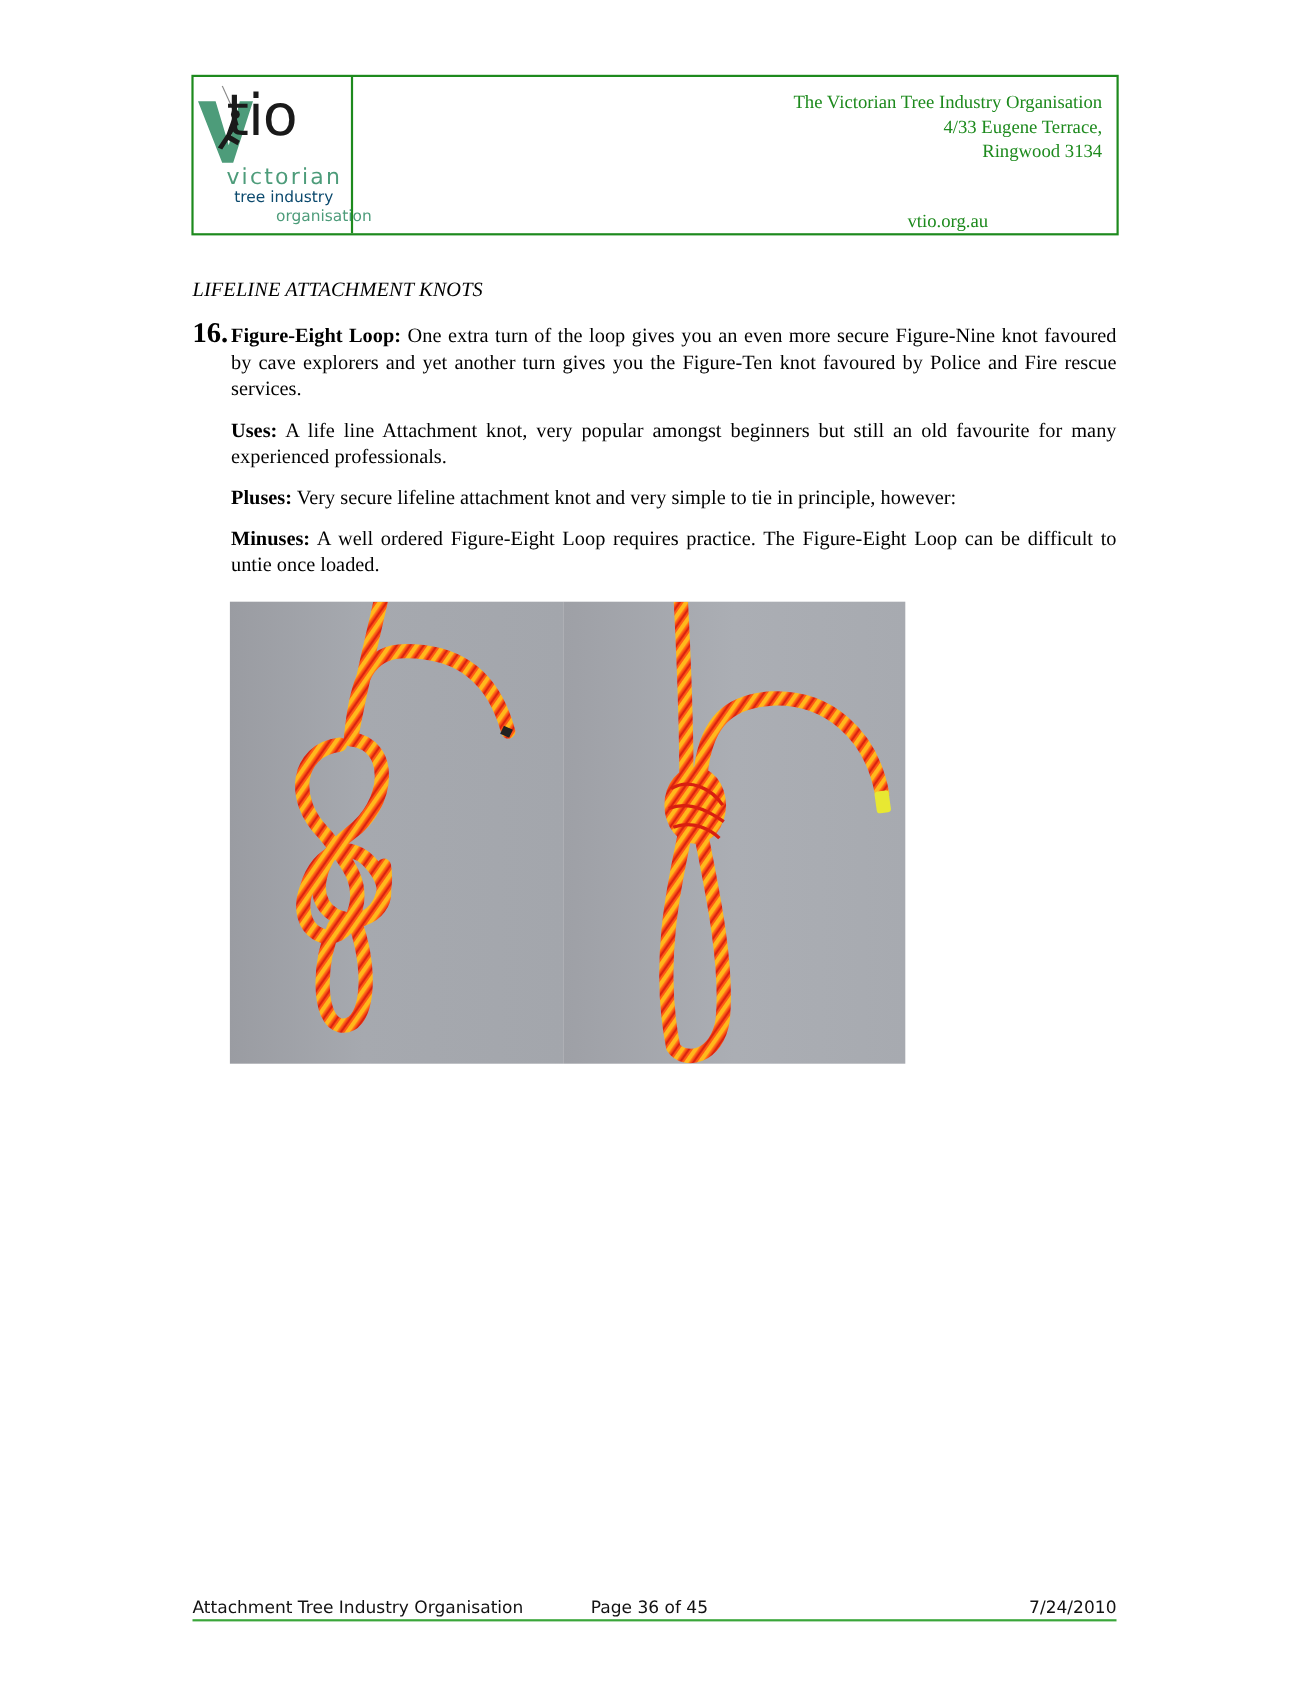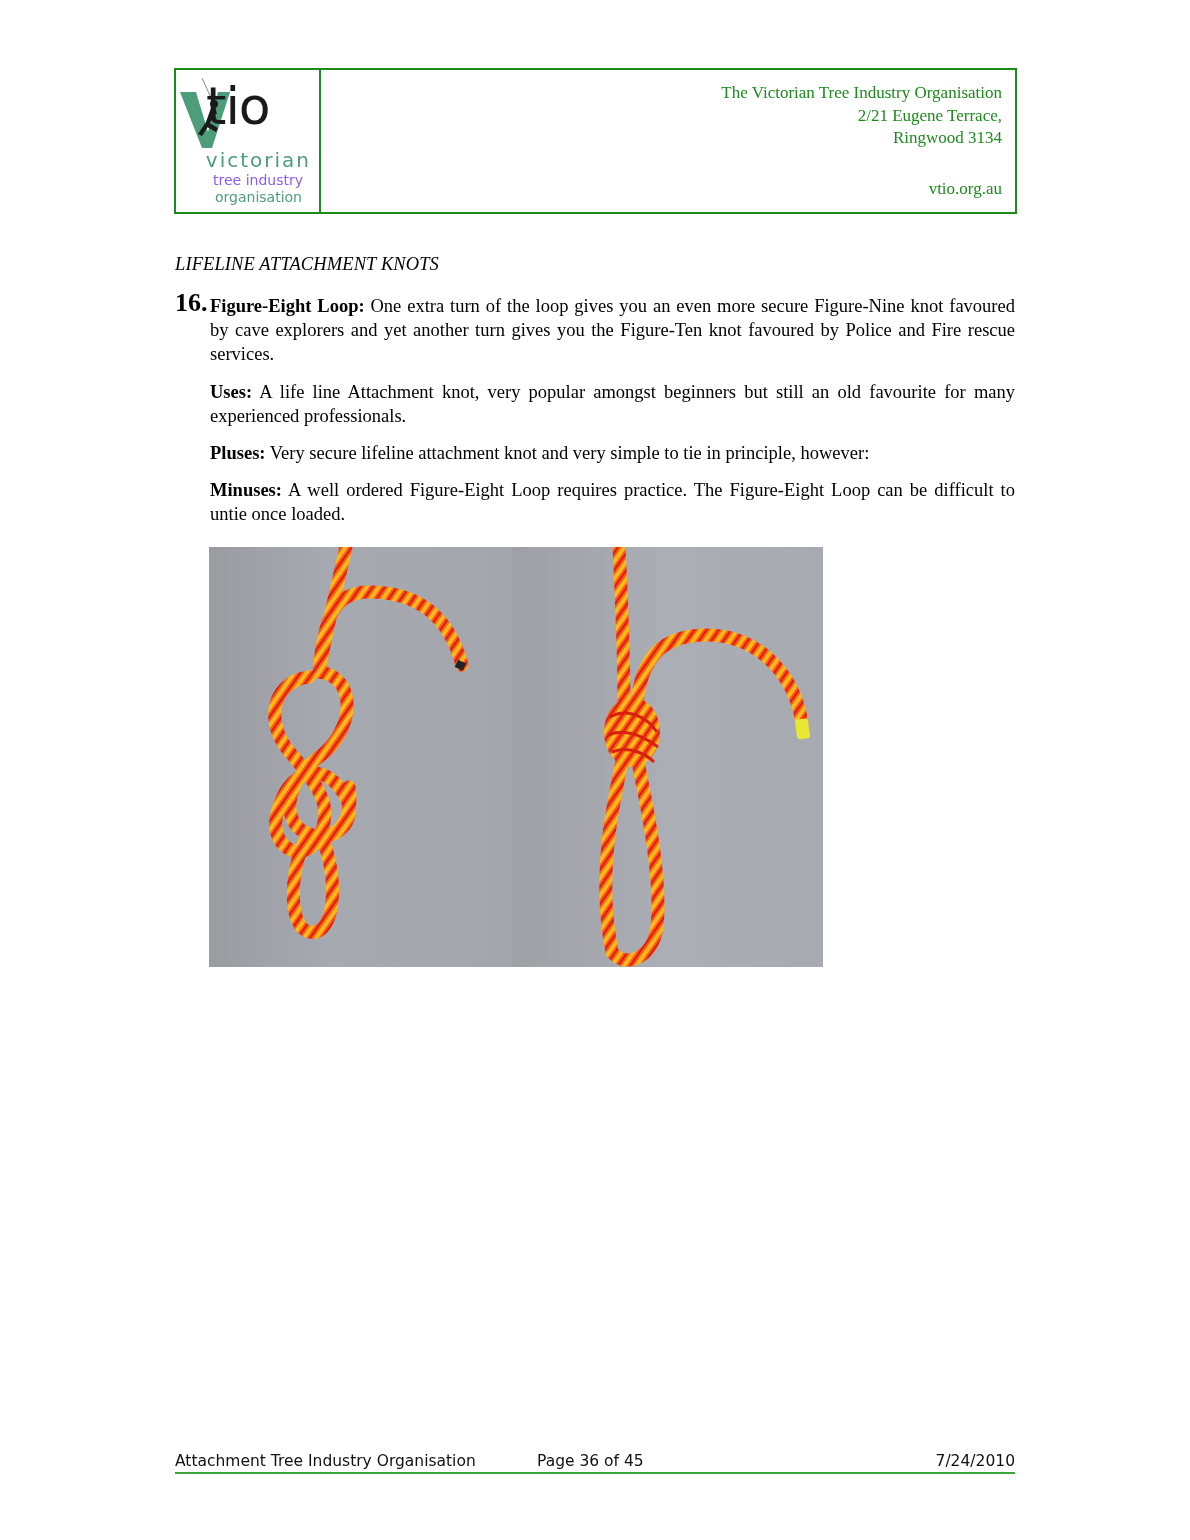--- a/index.html
+++ b/index.html
@@ -4,25 +4,25 @@
 <style>
   html, body { margin:0; padding:0; background:#ffffff; }
   body { width:1190px; height:1540px; position:relative; overflow:hidden; font-family:"Liberation Serif", serif; color:#000; }
 
   .header-box { position:absolute; left:174px; top:68px; width:839px; height:142px; border:2px solid #1d8a1d; box-sizing:content-box; }
   .logo-cell { position:absolute; left:0; top:0; width:143px; height:142px; border-right:2px solid #1d8a1d; }
   .logo { position:absolute; left:0; top:0; width:166px; height:142px; }
   .logo-word-tio { position:absolute; left:30px; top:6px; font-family:"DejaVu Sans", sans-serif; font-size:52px; color:#1a1a1a; letter-spacing:-1px; }
   .logo-v { position:absolute; left:2px; top:8px; }
   .logo-line1 { position:absolute; left:0; width:135px; text-align:right; top:78px; font-family:"DejaVu Sans", sans-serif; font-size:20px; color:#4d9c7a; letter-spacing:2px; }
-  .logo-line2 { position:absolute; left:0; width:127px; text-align:right; top:102px; font-family:"DejaVu Sans", sans-serif; font-size:14px; color:#8b5cf6; }
-  .logo-line3 { position:absolute; left:0; width:126px; text-align:right; top:119px; font-family:"DejaVu Sans", sans-serif; font-size:14px; color:#4d9c7a; }
+  .logo-line2 { position:absolute; left:0; width:127px; text-align:right; top:102px; font-family:"DejaVu Sans", sans-serif; font-size:14px; color:#0c4a6e; }
+  .logo-line3 { position:absolute; left:0; width:126px; text-align:right; top:119px; font-family:"DejaVu Sans", sans-serif; font-size:14px; color:#4d9c7a;padding-left:36px; }
 
   .addr { position:absolute; right:13px; top:12px; text-align:right; font-family:"Liberation Serif", serif; font-size:17px; line-height:22.5px; color:#1d8a1d; }
-  .addr .web { margin-top:28px; display:block; }
+  .addr .web { margin-top:40px; display:block;text-align:center; }
 
   .section-title { position:absolute; left:175px; top:254px; font-size:18.5px; letter-spacing:0.1px;font-style:italic; }
 
   .item { position:absolute; left:175px; top:288px; width:840px; }
   .item-num { position:absolute; left:0; top:0; font-size:26px; font-weight:bold; line-height:30px; }
   .para { position:absolute; left:35px; width:805px; font-size:18.5px; line-height:24px; text-align:justify; }
   .para b { font-weight:bold; }
   .p1 { top:6px; text-indent:0; }
   .p2 { top:92px; }
   .p3 { top:153px; }
@@ -55,21 +55,21 @@
         <line x1="34" y1="22" x2="38" y2="36" stroke="#1a1a1a" stroke-width="2"></line>
       </svg>
       <span class="logo-word-tio">tio</span>
       <div class="logo-line1">victorian</div>
       <div class="logo-line2">tree industry</div>
       <div class="logo-line3">organisation</div>
     </div>
   </div>
   <div class="addr">
     <div>The Victorian Tree Industry Organisation</div>
-    <div>2/21 Eugene Terrace,</div>
+    <div>4/33 Eugene Terrace,</div>
     <div>Ringwood 3134</div>
     <span class="web">vtio.org.au</span>
   </div>
 </div>
 
 <div class="section-title">LIFELINE ATTACHMENT KNOTS</div>
 
 <div class="item">
   <div class="item-num">16.</div>
   <div class="para p1"><b>Figure-Eight Loop:</b><span> One extra turn of the loop gives you an even more secure Figure-Nine knot favoured by cave explorers and yet another turn gives you the Figure-Ten knot favoured by Police and Fire rescue services.</span></div>

